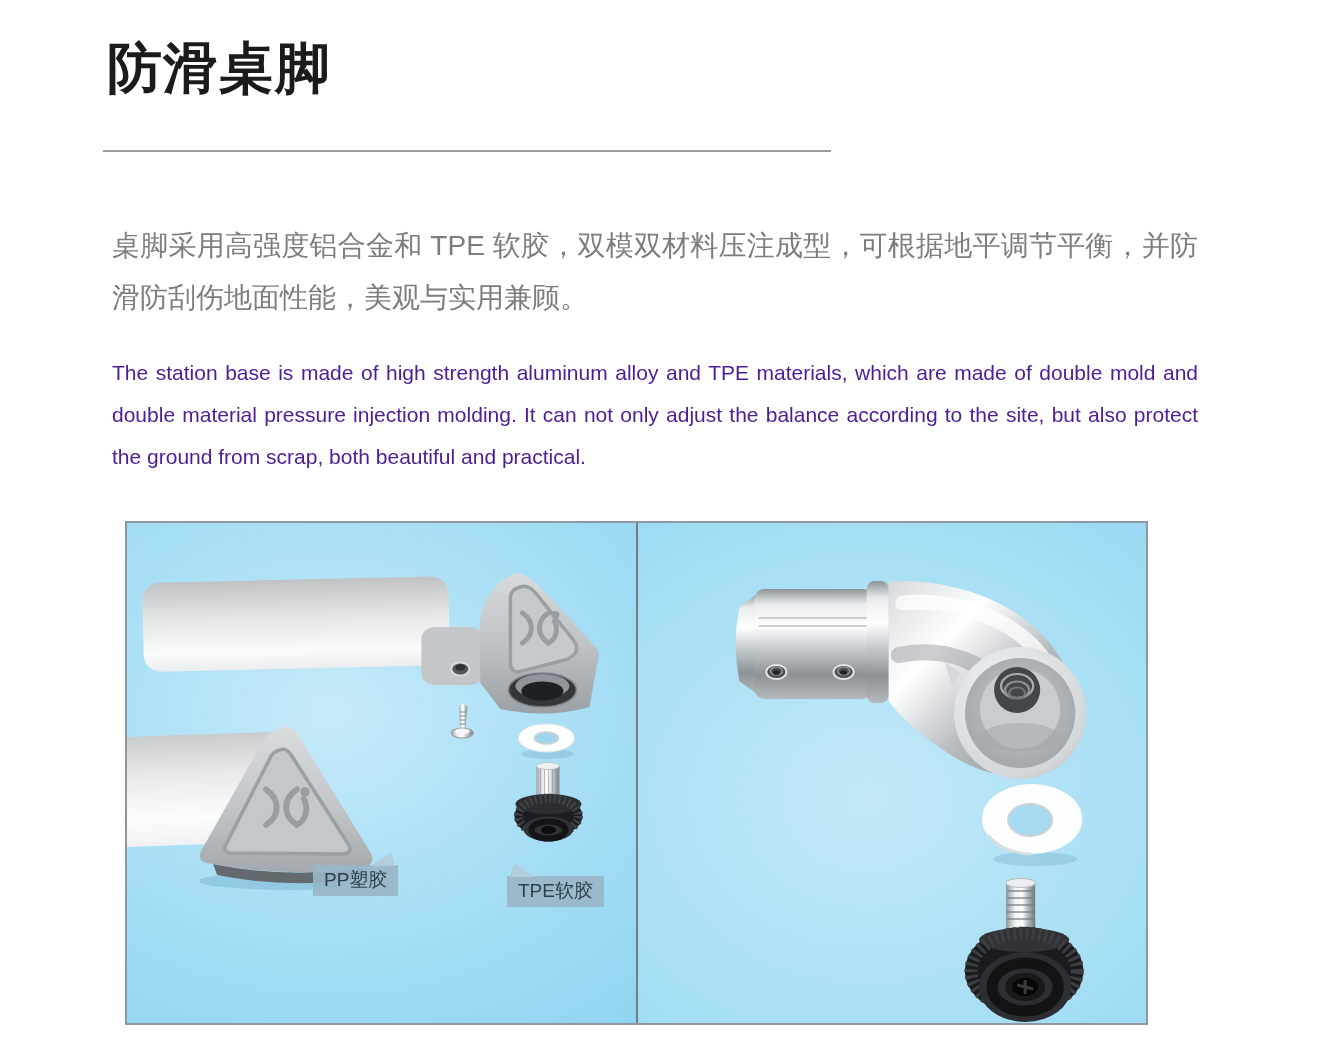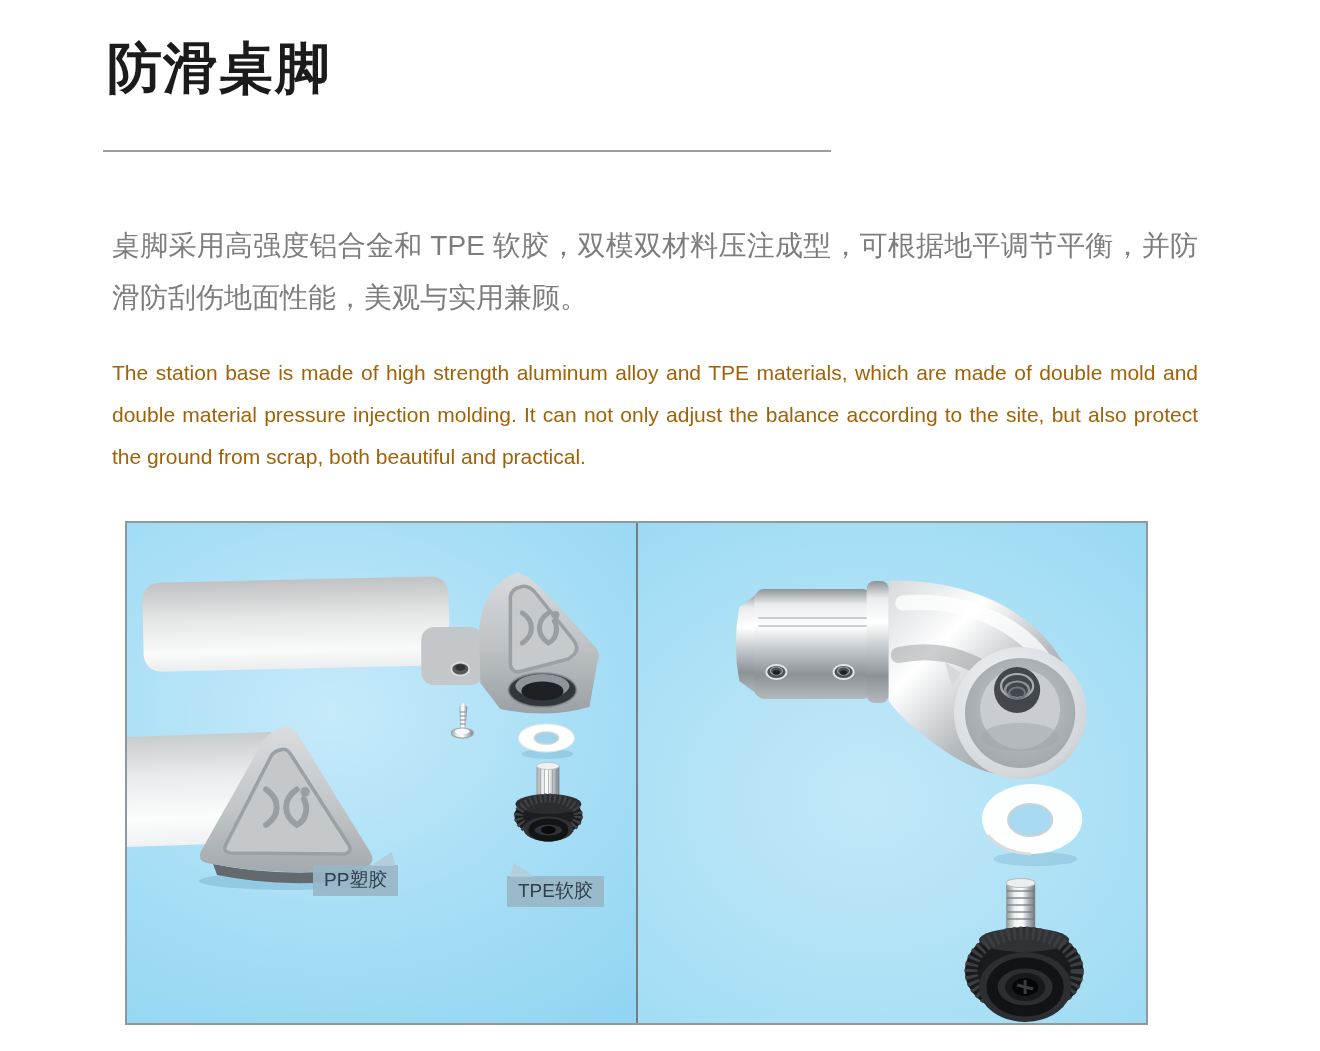--- a/index.html
+++ b/index.html
@@ -6,21 +6,21 @@
   .page{position:relative;width:1320px;height:1051px;background:#ffffff;overflow:hidden;
         font-family:"Liberation Sans","DejaVu Sans",sans-serif;}
 
   .page-title{position:absolute;left:103px;top:28px;margin:4px;font-size:55px;line-height:72px;
               font-weight:700;color:#1b1b1b;letter-spacing:1px;}
 
   .title-rule{position:absolute;left:103px;top:150px;width:728px;height:2px;background:#9d9d9d;}
 
   .para{position:absolute;left:103px;width:1086px;margin:9px;text-align:justify;}
   .para-cn{top:211px;font-size:28px;line-height:52px;color:#7d7d7d;}
-  .para-en{top:343px;font-size:21px;line-height:42px;color:#a16207;}
+  .para-en{top:343px;font-size:21px;line-height:42px;color:#4c1d95;}
 
   .figure{position:absolute;left:125px;top:521px;width:1023px;height:504px;box-sizing:border-box;
           border:2px solid #8f989e;display:flex;}
   .panel{position:relative;flex:1;overflow:hidden;text-align:center;}
   .panel-left{background:radial-gradient(115% 95% at 40% 38%, #c6eafa 0%, #a6def5 45%, #87d0f0 100%);}
   .panel-right{border-left:2px solid #747d83;
                background:radial-gradient(115% 100% at 45% 55%, #c2e8f8 0%, #a7dff5 50%, #89d1f0 100%);}
   .panel svg{position:absolute;left:0;top:0;width:100%;height:100%;display:block;}
 
   .part-label{position:absolute;background:rgba(153,183,199,0.93);color:#2e3e4c;

